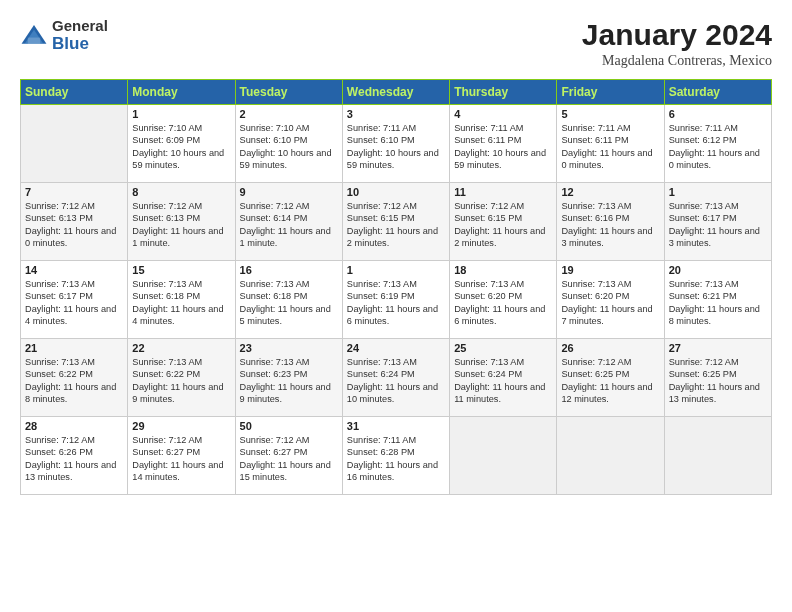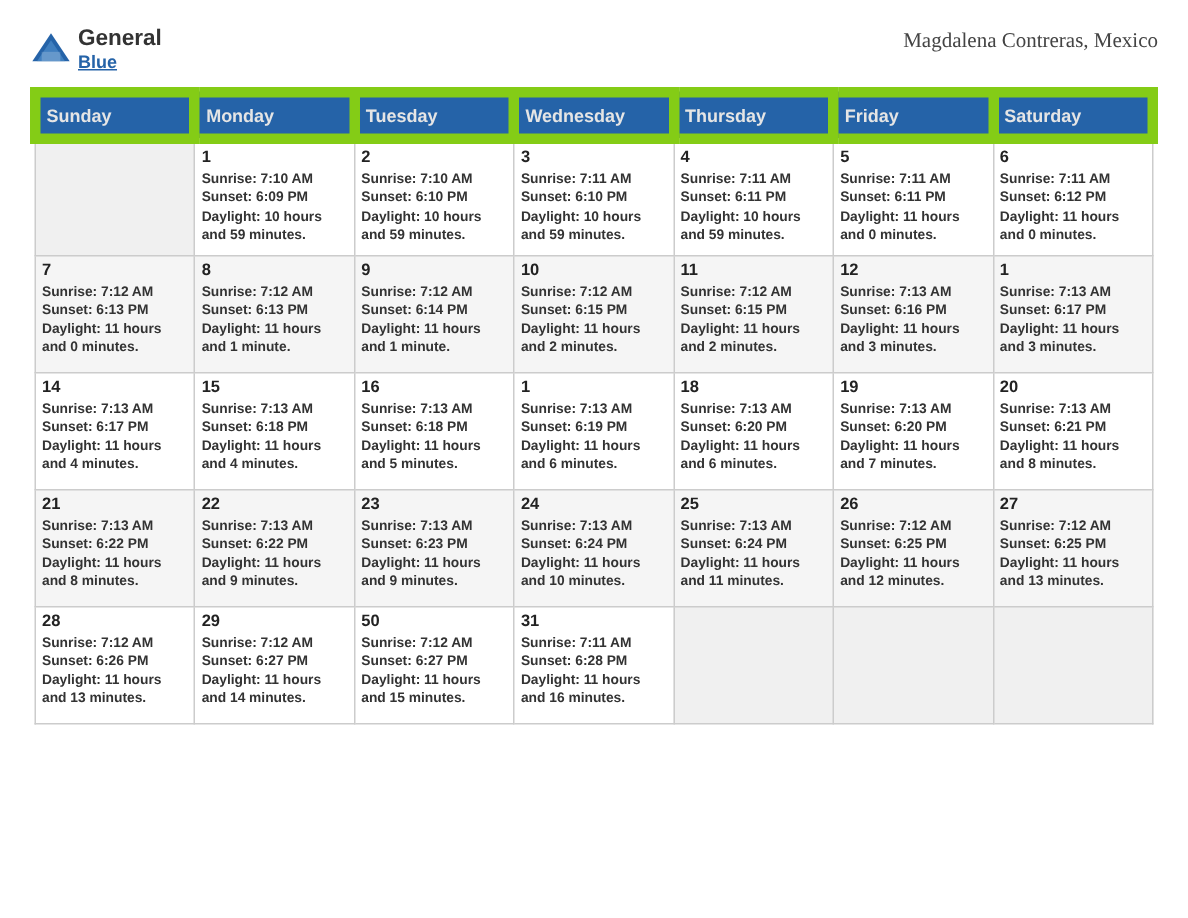--- a/index.html
+++ b/index.html
@@ -29,24 +29,23 @@
       display: flex;
       flex-direction: column;
       line-height: 1.1;
     }
     .logo-general {
       font-size: 15px;
       font-weight: bold;
       color: #333;
     }
     .logo-blue {
-      font-size: 12px;
+      font-size: 17px;
       font-weight: bold;
       color: #2563a8;
-      text-decoration: underline;
     }
     .logo-icon {
       width: 28px;
       height: 28px;
     }
     .title-block {
       text-align: right;
     }
     .cal-title {
       font-size: 30px;
@@ -60,26 +59,26 @@
       margin-top: 2px;
       font-family: Liberation Serif, serif;
     }
     table {
       width: 100%;
       border-collapse: collapse;
       table-layout: fixed;
     }
     thead tr th {
       background: #2563a8;
-      color: #e5e5e5;
+      color: #bef264;
       font-size: 12px;
       font-weight: bold;
       padding: 5px 4px;
       text-align: left;
-      border: 7px solid #84cc16;
+      border: 1px solid #84cc16;
     }
     tbody tr td {
       border: 1px solid #ccc;
       vertical-align: top;
       padding: 3px 4px;
       font-size: 9.5px;
       color: #222;
       height: 78px;
     }
     tbody tr td.empty {
@@ -89,21 +88,20 @@
       font-size: 11px;
       font-weight: bold;
       color: #222;
       display: block;
       margin-bottom: 2px;
     }
     .day-info {
       font-size: 9.2px;
       line-height: 1.35;
       color: #333;
-      font-weight: bold;
     }
     tbody tr:nth-child(even) td {
       background: #f5f5f5;
     }
     tbody tr:nth-child(odd) td {
       background: #fff;
     }
     tbody tr td.empty {
       background: #f0f0f0 !important;
     }
@@ -118,20 +116,21 @@
         <polygon points="18,4 34,28 2,28" fill="#2563a8"></polygon>
         <polygon points="18,10 30,28 6,28" fill="#5b9bd5" opacity="0.5"></polygon>
         <rect x="10" y="20" width="16" height="8" fill="#fff" opacity="0.2"></rect>
       </svg>
       <div class="logo-text">
         <span class="logo-general">General</span>
         <span class="logo-blue">Blue</span>
       </div>
     </div>
     <div class="title-block">
+      <div class="cal-title">January 2024</div>
       <div class="cal-subtitle">Magdalena Contreras, Mexico</div>
     </div>
   </div>
 
   <table>
     <thead>
       <tr>
         <th>Sunday</th>
         <th>Monday</th>
         <th>Tuesday</th>

